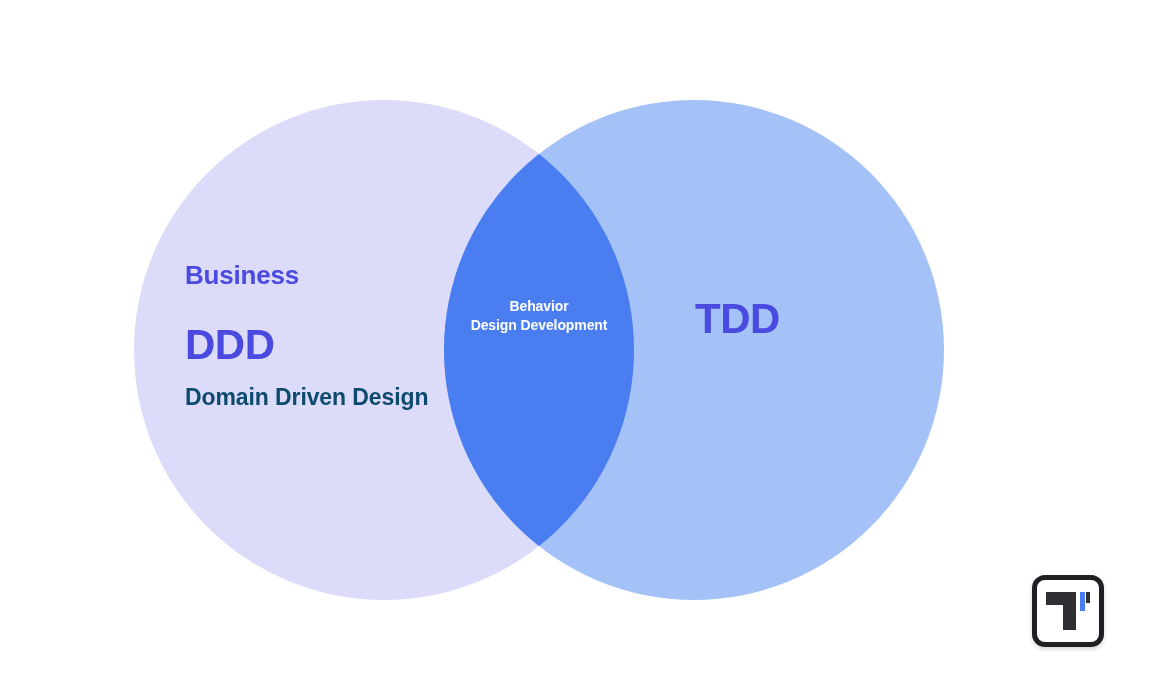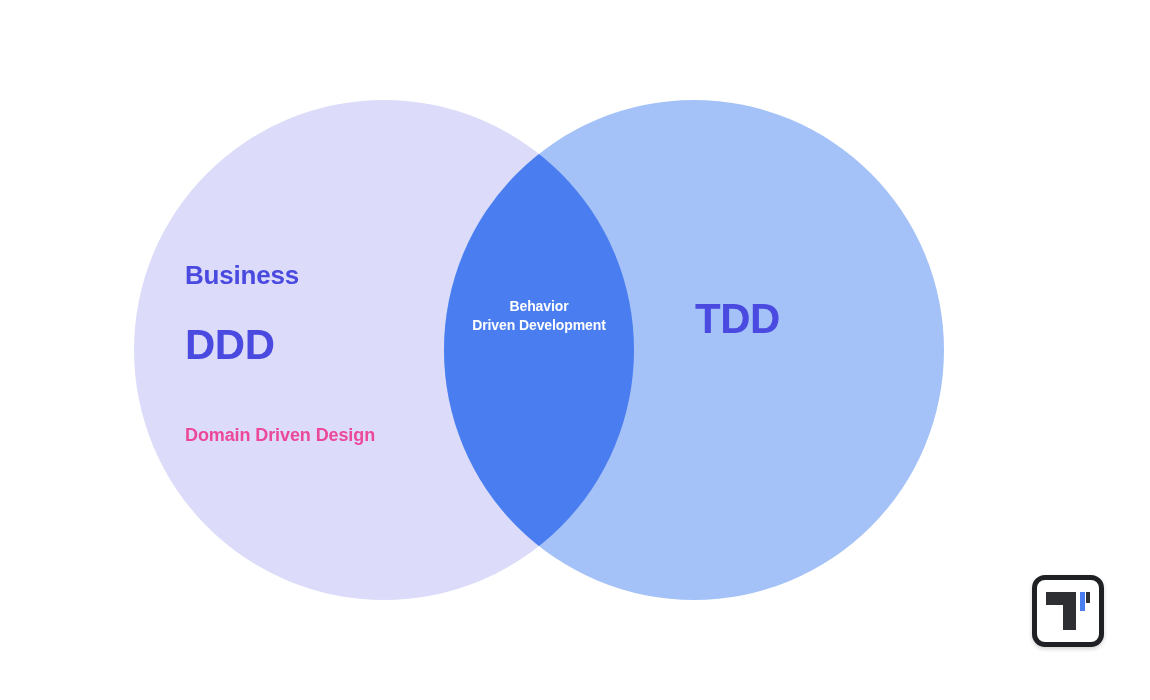--- a/index.html
+++ b/index.html
@@ -69,26 +69,26 @@
     font-size: 42px;
     font-weight: bold;
     letter-spacing: -0.5px;
     line-height: 1;
     color: #4a4ae0;
     margin-top: 36px;
     white-space: nowrap;
   }
 
   .label-expansion {
-    font-size: 18px;
+    font-size: 23px;
     font-weight: bold;
     letter-spacing: -0.1px;
     line-height: 1;
-    color: #ec4899;
-    margin-top: 60px;
+    color: #0c4a6e;
+    margin-top: 20px;
     white-space: nowrap;
   }
 
   
   #center-labels .label-acronym {
     color: #ffffff;
     font-size: 40px;
     margin-top: 0;
     letter-spacing: -0.3px;
   }
@@ -144,21 +144,21 @@
 
   <div class="text-group" id="left-labels">
     <div class="label-category">Business</div>
     <div class="label-acronym">DDD</div>
     <div class="label-expansion">Domain Driven Design</div>
   </div>
 
   <div class="text-group" id="center-labels">
     <div class="label-expansion">
       <span>Behavior</span><br>
-      <span>Driven Development</span>
+      <span>Design Development</span>
     </div>
   </div>
 
   <div class="text-group" id="right-labels">
     <div class="label-acronym">TDD</div>
   </div>
 
   <div id="logo-badge">
     <svg viewBox="0 0 62 62">
 

